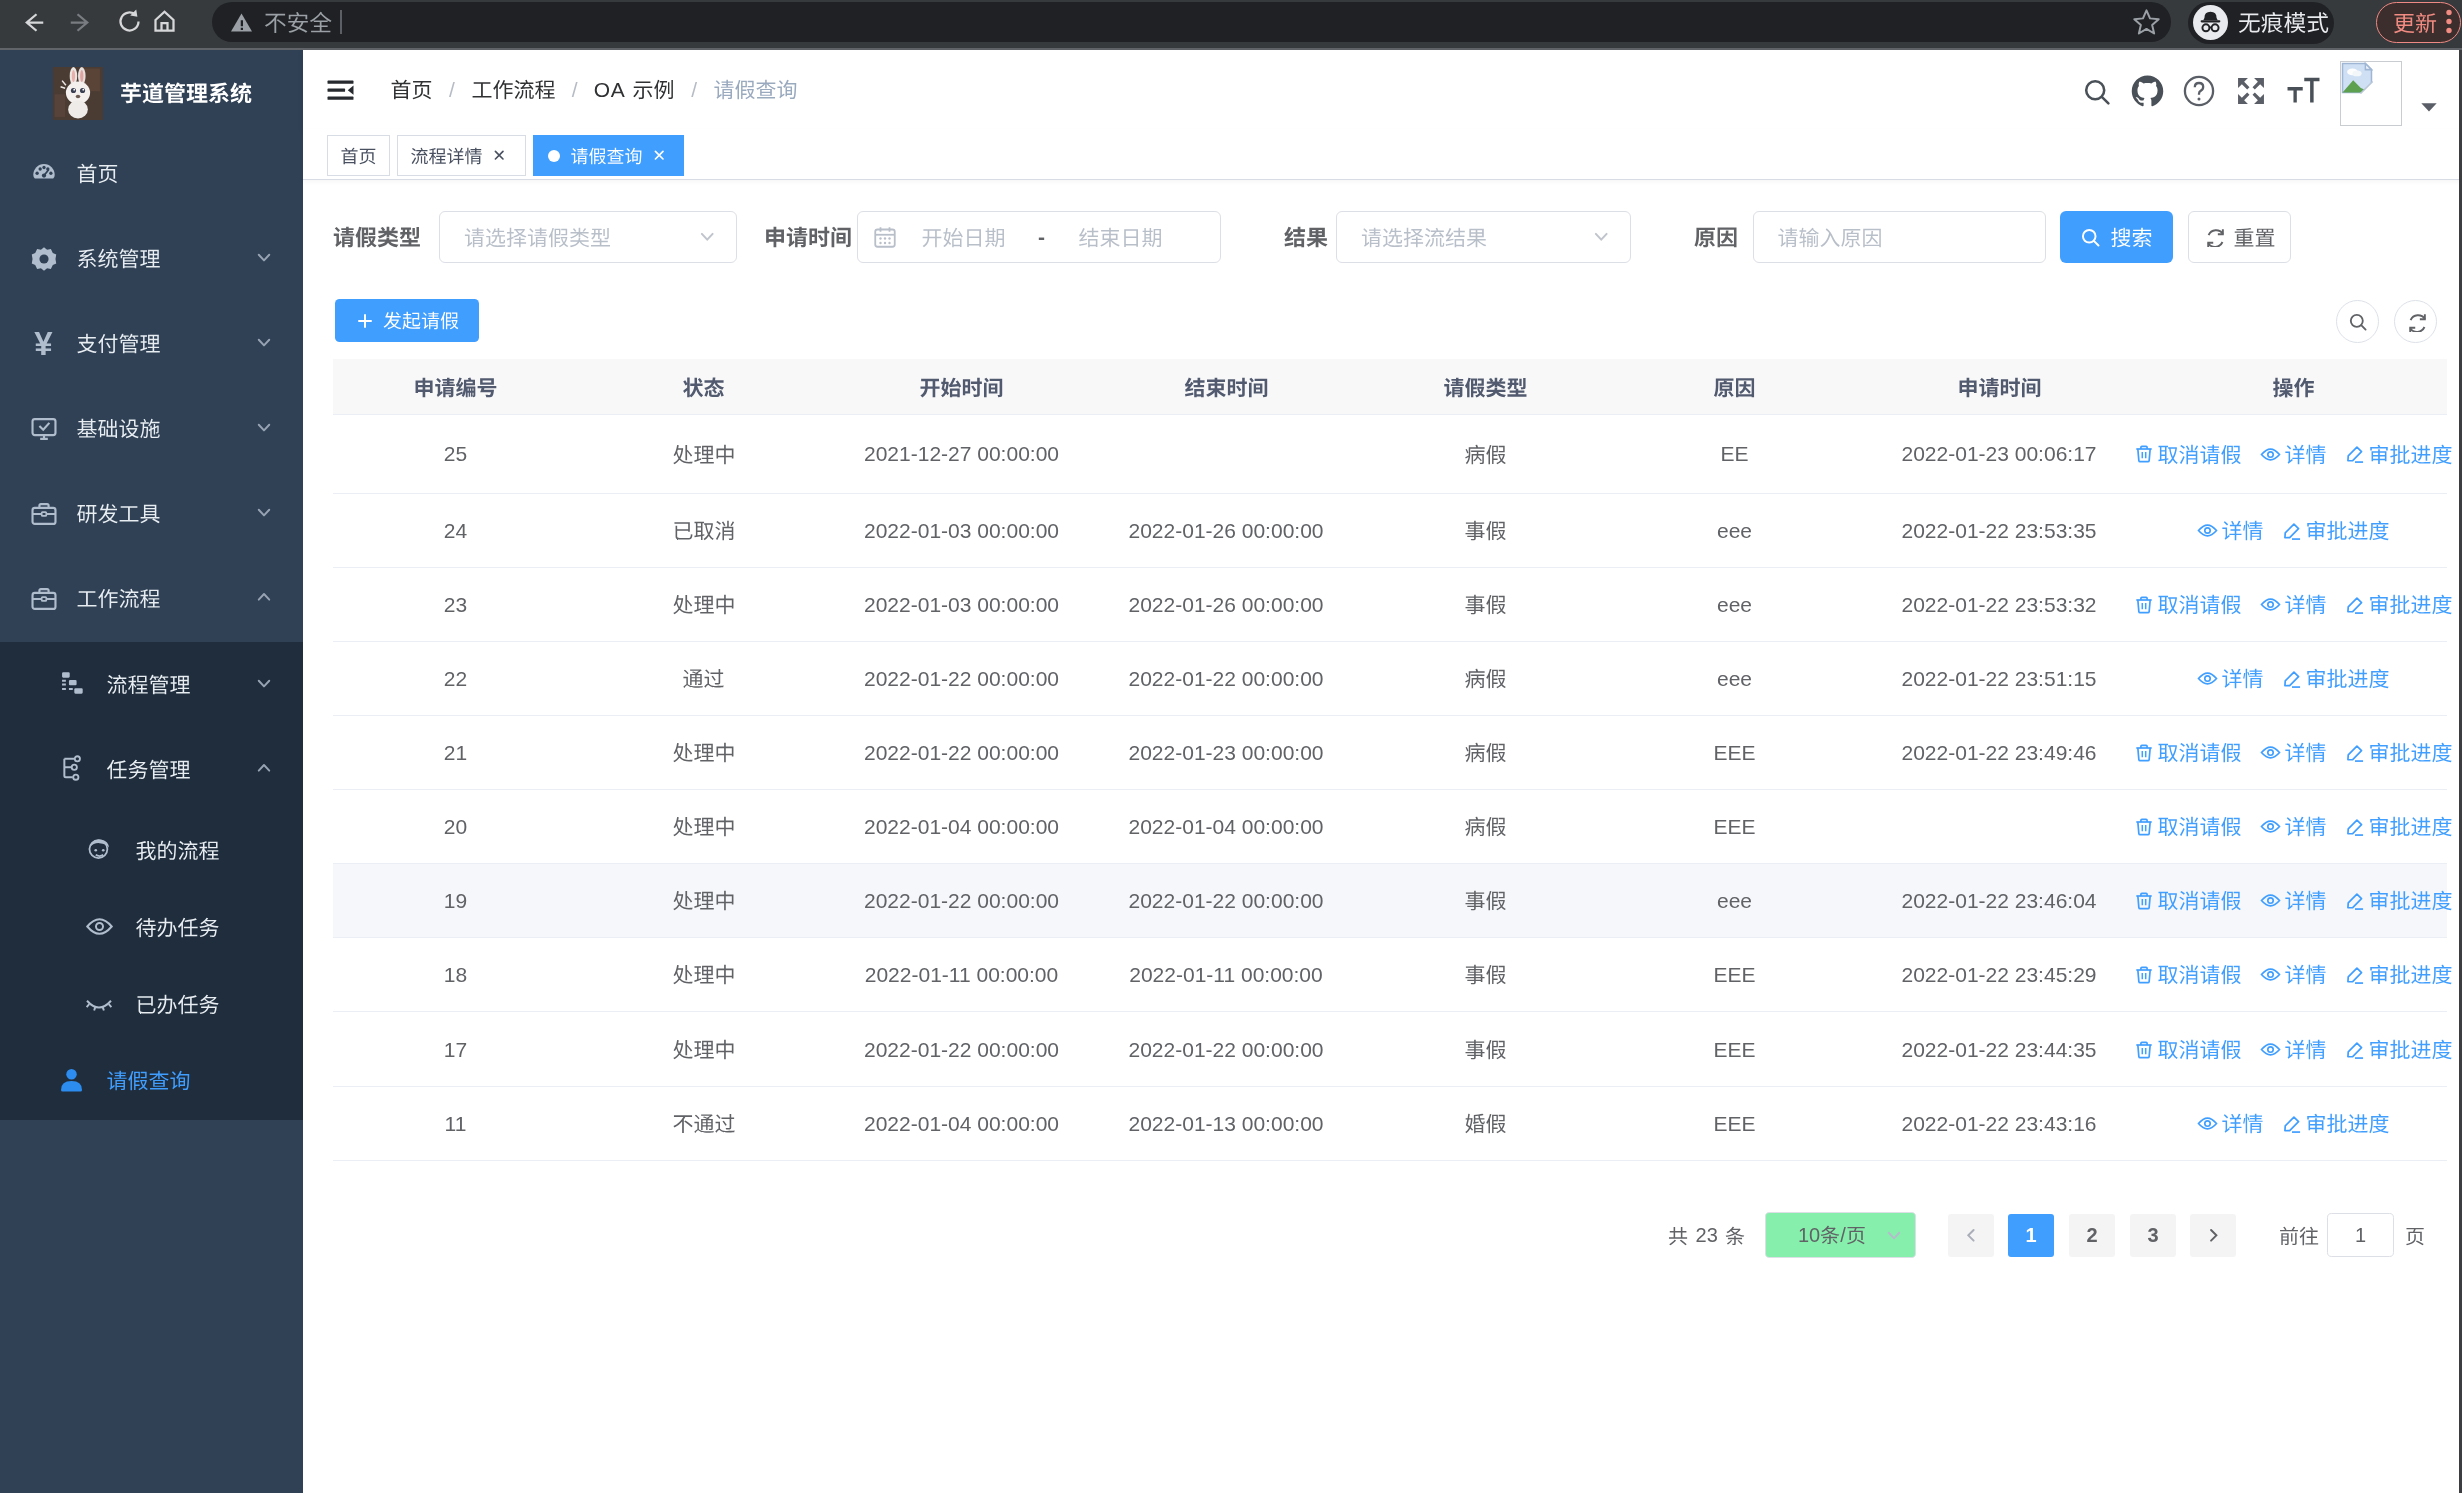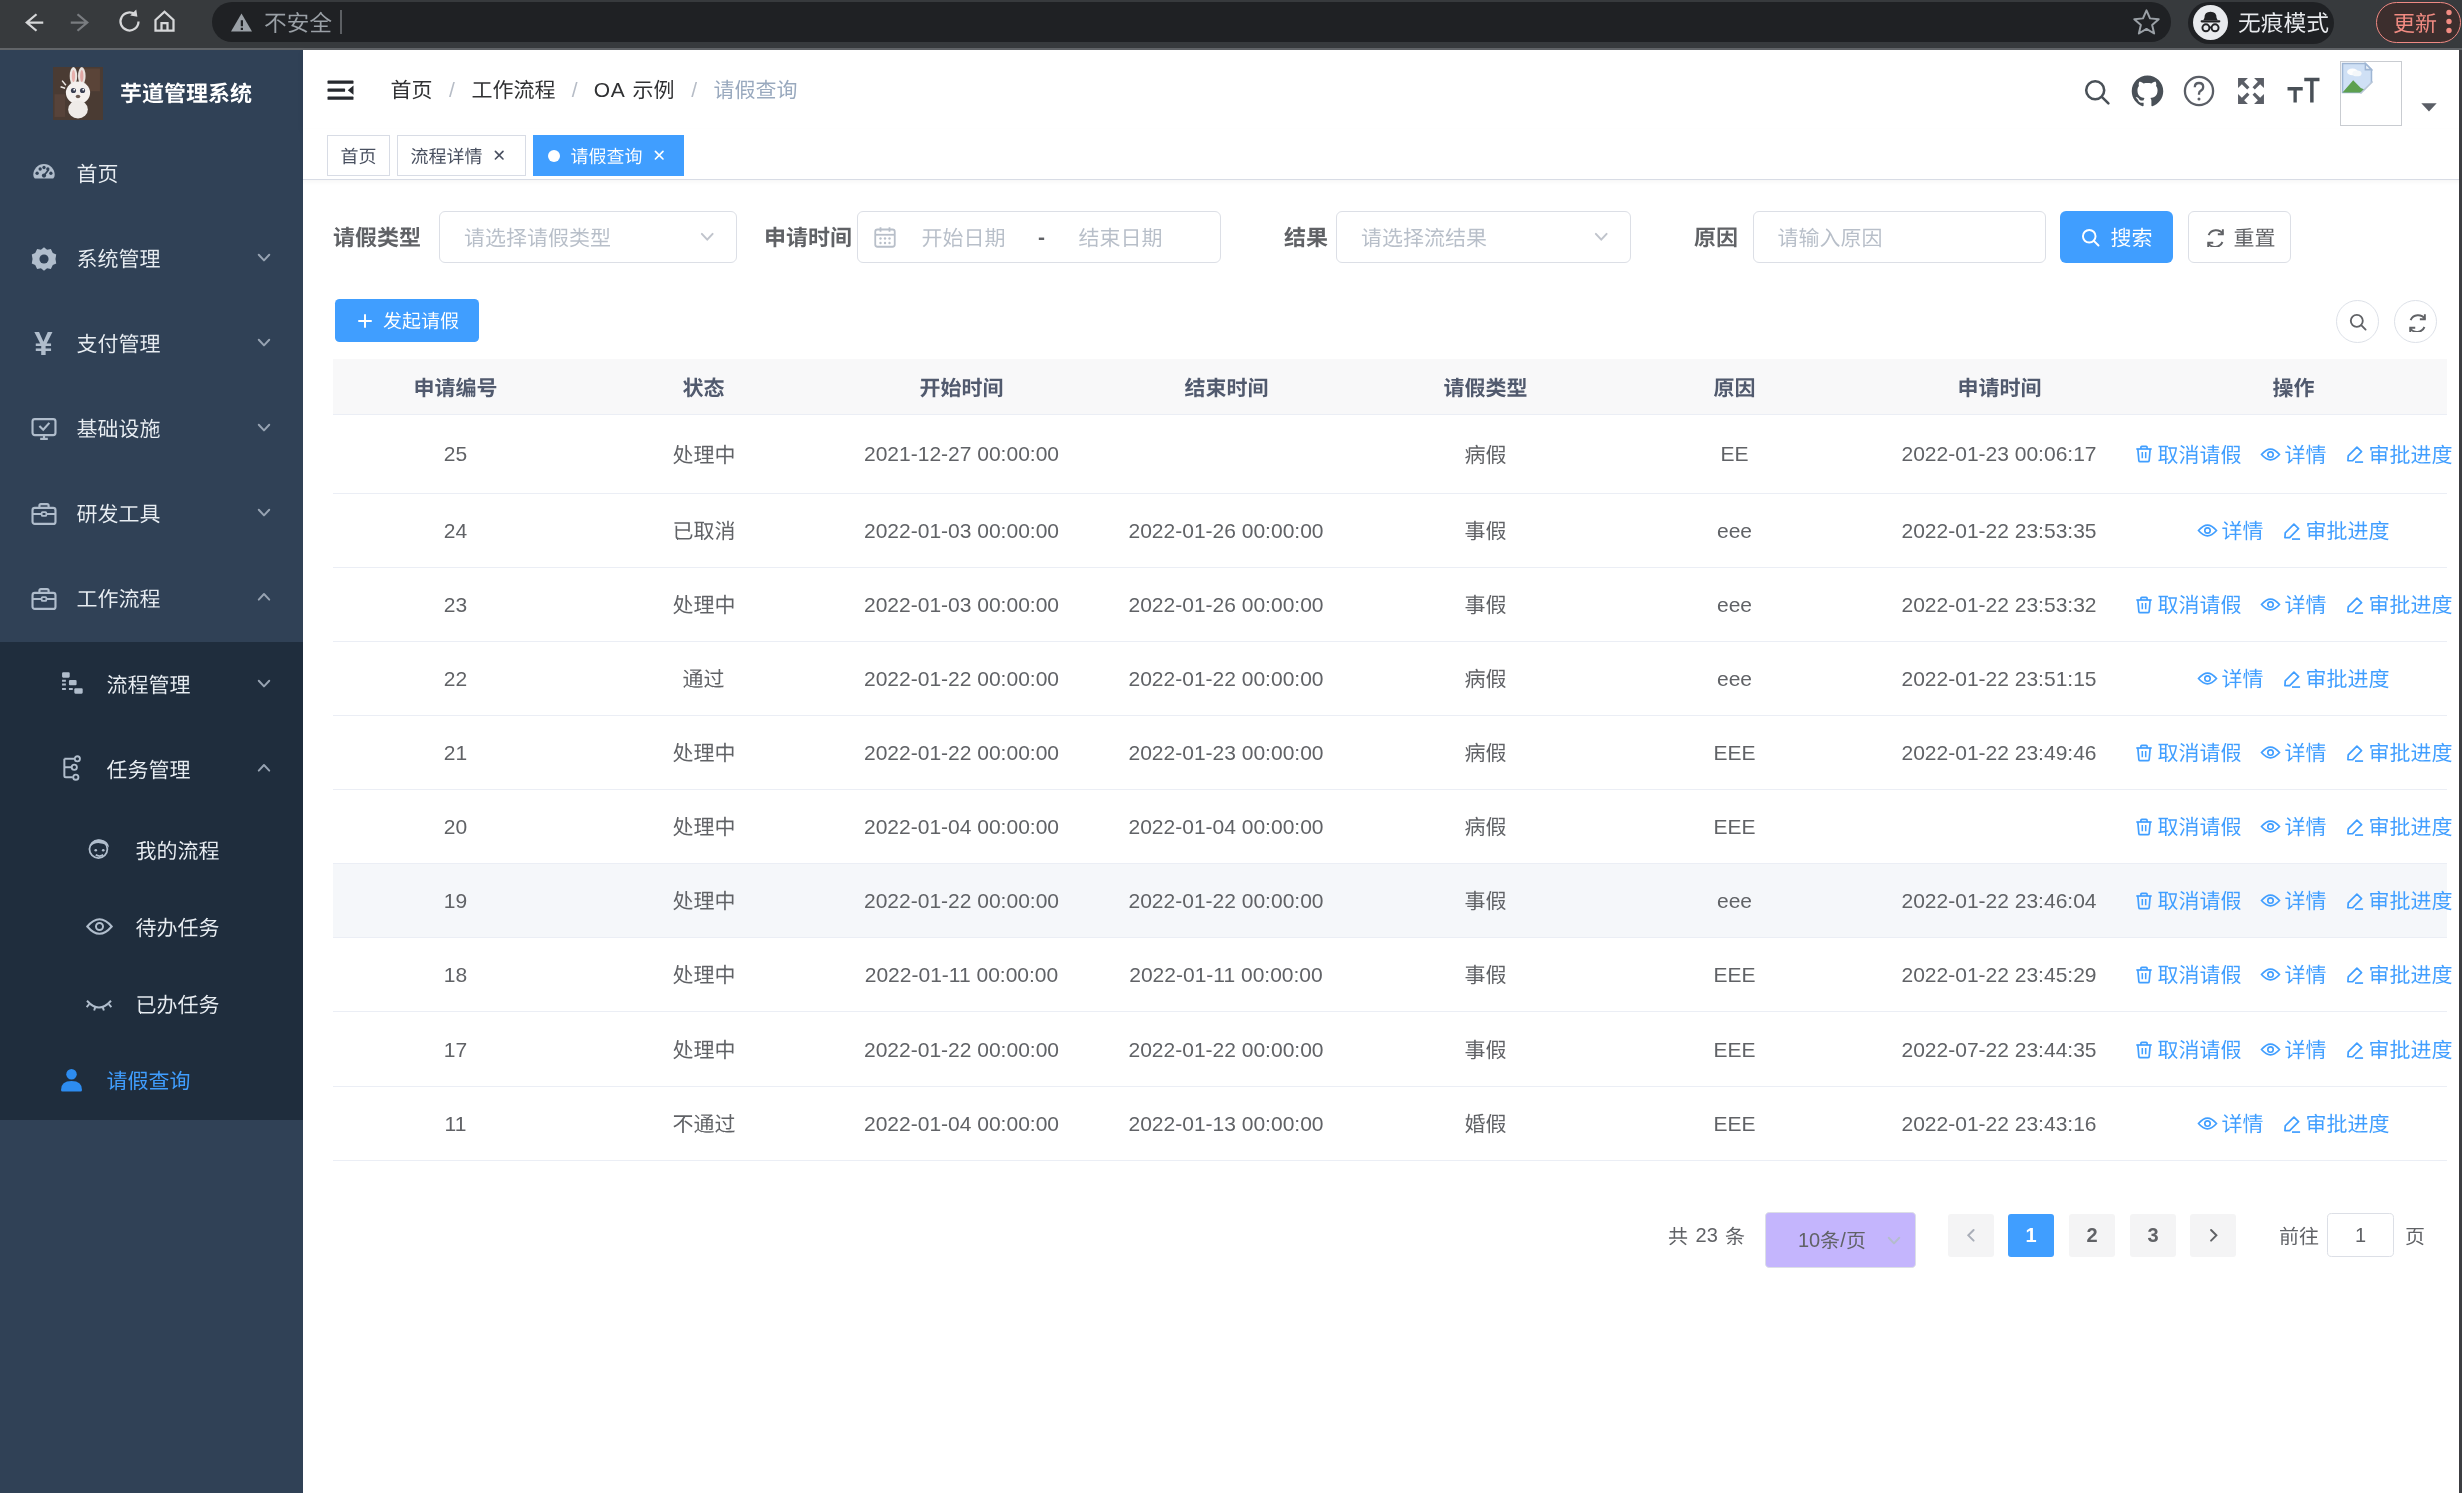--- a/index.html
+++ b/index.html
@@ -1444,21 +1444,21 @@
         <div class="td" style="left:760px;width:266px">2022-01-22 00:00:00</div>
         <div class="td" style="left:1027px;width:250px">
           <svg class="z" width="43" height="21" viewBox="0 0 2000 1000" fill="#606266">
             <g transform="translate(0,880) scale(1,-1)">
               <use href="#r4e8b" x="0"></use>
               <use href="#r5047" x="1000"></use>
             </g>
           </svg>
         </div>
         <div class="td" style="left:1277px;width:249px">EEE</div>
-        <div class="td" style="left:1526px;width:280px">2022-07-22 23:44:35</div>
+        <div class="td" style="left:1526px;width:280px">2022-01-22 23:44:35</div>
         <div class="td" style="left:1806px;width:308px">
           <span class="lnk" style="margin-left:0px">
             <svg width="20" height="20" viewBox="0 0 26 26" fill="none">
               <path d="M3 6.5 H23" stroke="#409eff" stroke-width="2.2"></path>
               <path d="M9 6.5 V4.2 Q9 3 10.2 3 H15.8 Q17 3 17 4.2 V6.5" stroke="#409eff" stroke-width="2.2" fill="none"></path>
               <path d="M5 6.5 L6.3 21.5 Q6.5 23 8 23 H18 Q19.5 23 19.7 21.5 L21 6.5" stroke="#409eff" stroke-width="2.2" fill="none"></path>
               <path d="M10.8 10.5 V18.5 M15.2 10.5 V18.5" stroke="#409eff" stroke-width="2"></path>
             </svg>
             <span style="margin-left:3px;display:flex">
               <svg class="z" width="85" height="21" viewBox="0 0 4000 1000" fill="#409eff">
@@ -1566,21 +1566,21 @@
           <use href="#r5171" x="0"></use>
         </g>
       </svg>
       <span style="margin:0 7.6px">23</span>
       <svg class="z" width="20" height="20" viewBox="0 0 1000 1000" fill="#606266">
         <g transform="translate(0,880) scale(1,-1)">
           <use href="#r6761" x="0"></use>
         </g>
       </svg>
     </div>
-    <div class="a row" style="left:1462px;top:1162px;width:151px;height:56px;border:1.5px solid #dcdfe6;border-radius:4.6px;background:#c4b5fd">
+    <div class="a row" style="left:1462px;top:1162px;width:151px;height:46px;border:1.5px solid #dcdfe6;border-radius:4.6px;background:#86efac">
       <span style="margin-left:32px;font-size:20px;color:#606266">10</span>
       <span style="display:flex">
         <svg class="z" width="20" height="20" viewBox="0 0 1000 1000" fill="#606266">
           <g transform="translate(0,880) scale(1,-1)">
             <use href="#r6761" x="0"></use>
           </g>
         </svg>
       </span>
       <span style="font-size:20px;color:#606266">/</span>
       <span style="display:flex">

